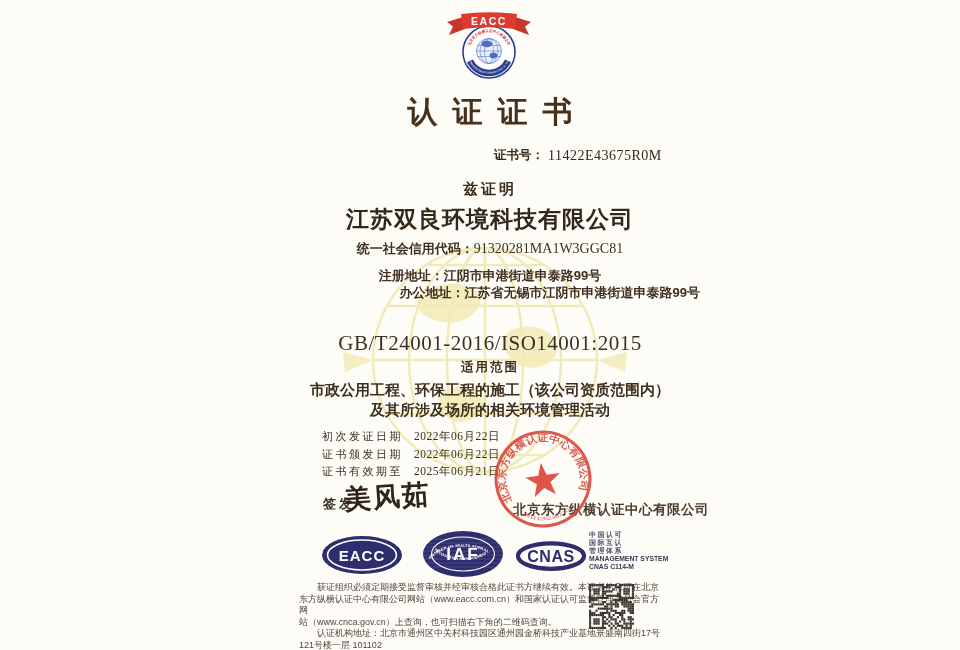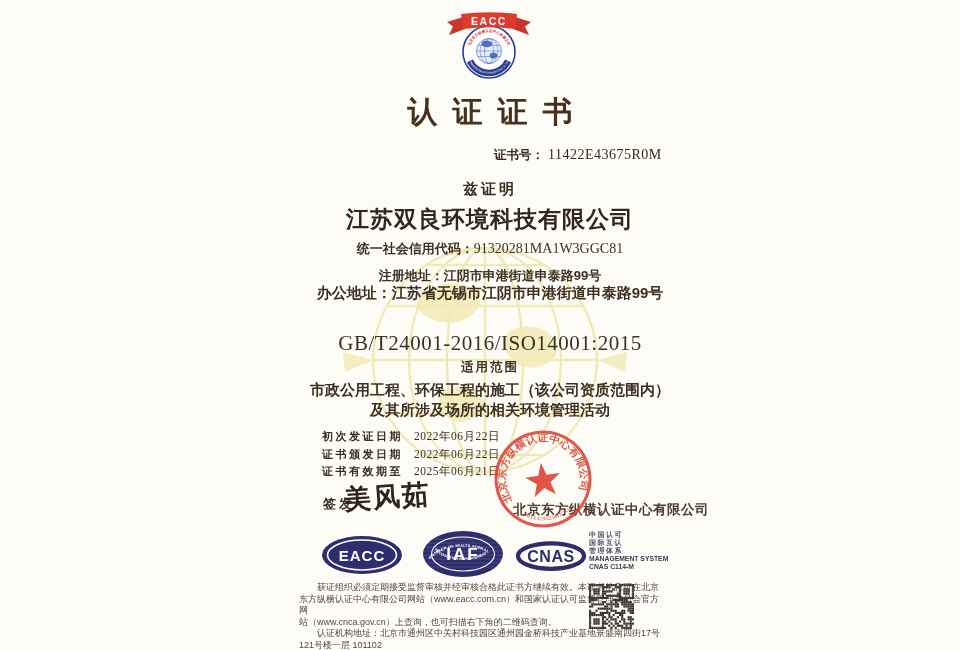--- a/index.html
+++ b/index.html
@@ -4,40 +4,40 @@
 <style>
   html,body{margin:0;padding:0;background:#ffffff;}
   .stage{position:relative;width:960px;height:650px;background:#fdfcf7;overflow:hidden;
          font-family:"Liberation Sans",sans-serif;color:#3e2f1f;}
   .abs{position:absolute;}
   .cline{position:absolute;left:280px;width:420px;text-align:center;}
 
   .wm{left:335px;top:210px;width:300px;height:300px;pointer-events:none;}
 
   .title{top:92px;font-size:30px;font-weight:bold;letter-spacing:15px;text-indent:15px;color:#47311c;}
-  .certno{left:494px;top:147px;display:flex;align-items:flex-start;gap:4px;}
+  .certno{left:494px;top:147px;display:flex;align-items:center;gap:4px;}
   .certno .lb{font-size:12.5px;font-weight:bold;color:#3c2c1c;}
   .certno .val{font-family:"Liberation Serif",serif;font-size:14px;color:#362a1c;letter-spacing:.5px;}
 
   .statement{top:180px;font-size:15px;font-weight:bold;letter-spacing:3px;color:#3a2c1d;}
   .company{top:204px;font-size:23px;font-weight:bold;letter-spacing:1px;color:#33271a;}
   .credit{top:240px;font-size:13px;}
   .credit .lb{font-weight:bold;}
   .credit .val{font-family:"Liberation Serif",serif;font-size:14px;}
   .addr1{top:267px;font-size:13px;font-weight:bold;}
-  .addr2{top:284px;font-size:15px;font-weight:bold;}
+  .addr2{top:284px;font-size:13px;font-weight:bold;text-align:right;}
   .system{top:305px;font-size:17.5px;font-weight:bold;letter-spacing:3px;color:#382b1c;}
   .standard{top:331px;font-family:"Liberation Serif",serif;font-size:21px;color:#3d3122;letter-spacing:.5px;}
   .scopet{top:359px;font-size:12.5px;font-weight:bold;letter-spacing:2px;}
   .scope1{top:381px;font-size:15px;font-weight:bold;}
   .scope2{top:401px;font-size:15px;font-weight:bold;}
 
   .dates{left:322px;top:429px;}
   .drow{display:flex;align-items:baseline;margin-bottom:2.5px;}
-  .drow .lb{font-size:11px;font-weight:bold;letter-spacing:2.5px;width:92px;color:#3b2e20;}
+  .drow .lb{font-size:11px;font-weight:normal;letter-spacing:2.5px;width:92px;color:#3b2e20;}
   .drow .val{font-family:"Liberation Serif",serif;font-size:11.5px;letter-spacing:.5px;color:#3b2e20;}
 
   .signlb{left:323px;top:495px;font-size:13px;font-weight:bold;letter-spacing:3px;}
   .signature{left:344px;top:479px;font-size:27px;font-weight:bold;
              font-family:"DejaVu Serif",serif;color:#30241a;transform:rotate(-4deg);letter-spacing:2px;}
 
   .sealwrap{left:492px;top:428px;width:102px;height:102px;z-index:6;}
   .issuer{left:513px;top:501px;font-size:13.5px;font-weight:bold;color:#4e3d31;letter-spacing:.5px;z-index:5;}
 
   .logo-eacc-top{left:442px;top:9px;width:94px;height:70px;}

